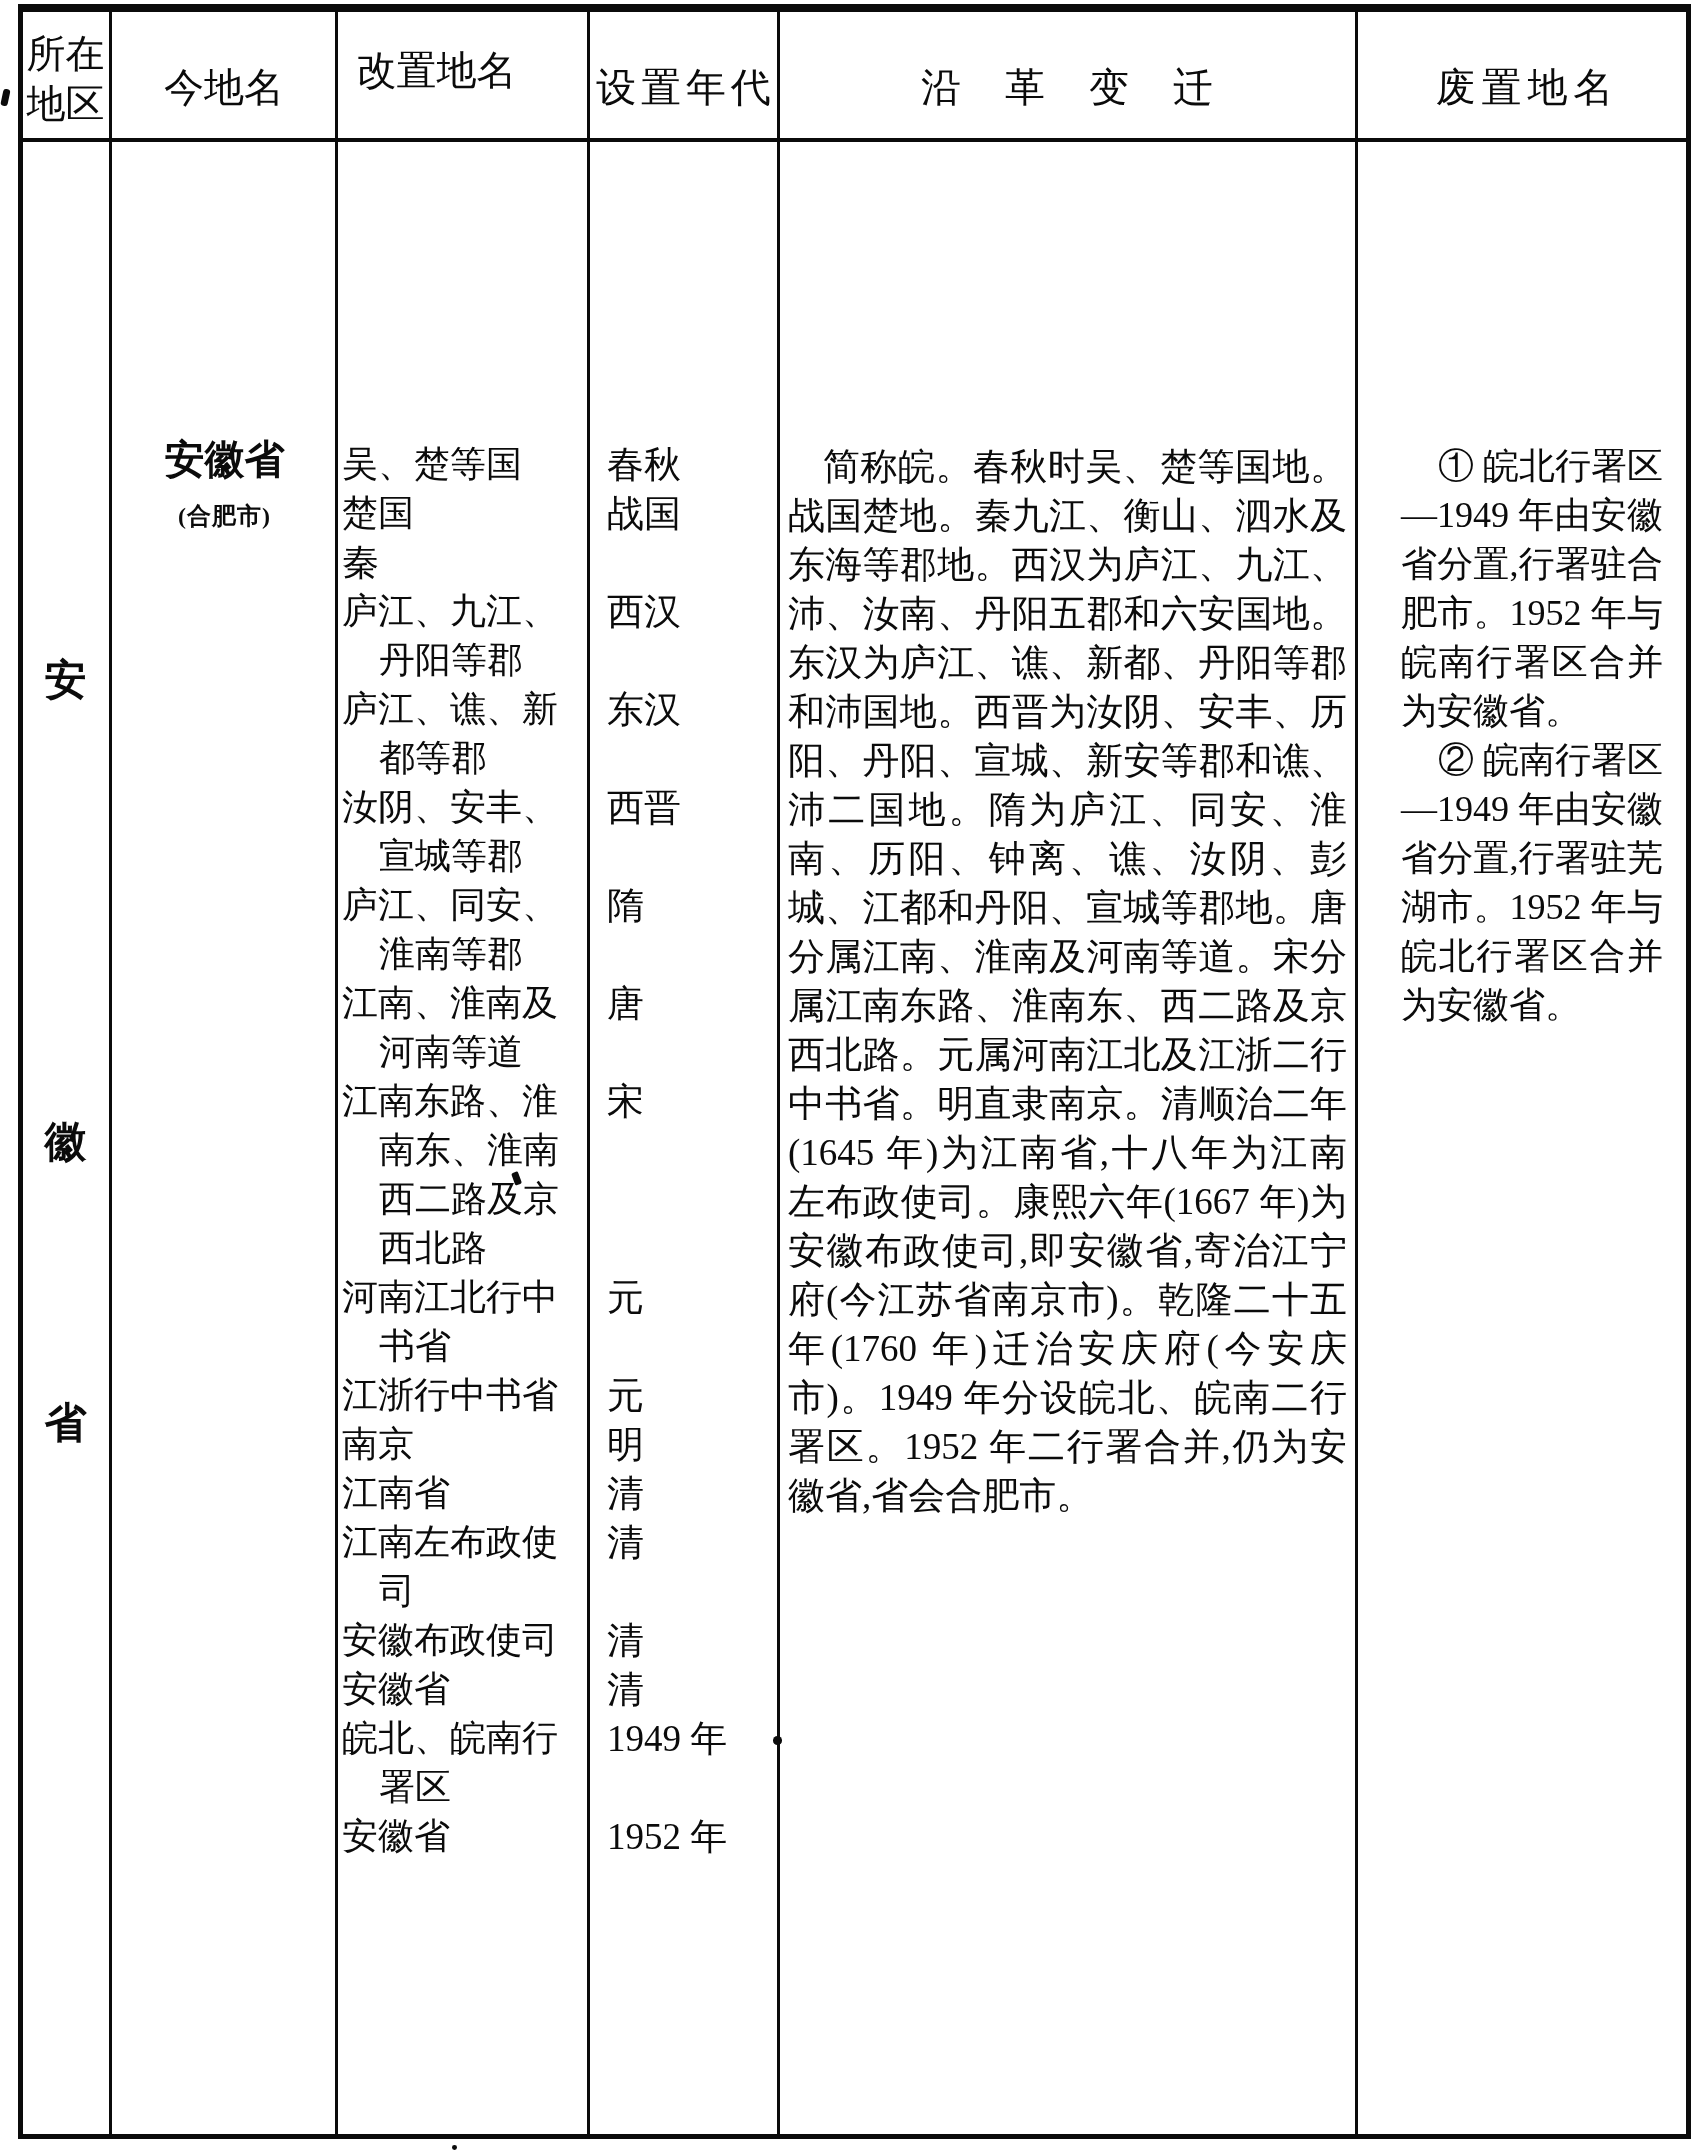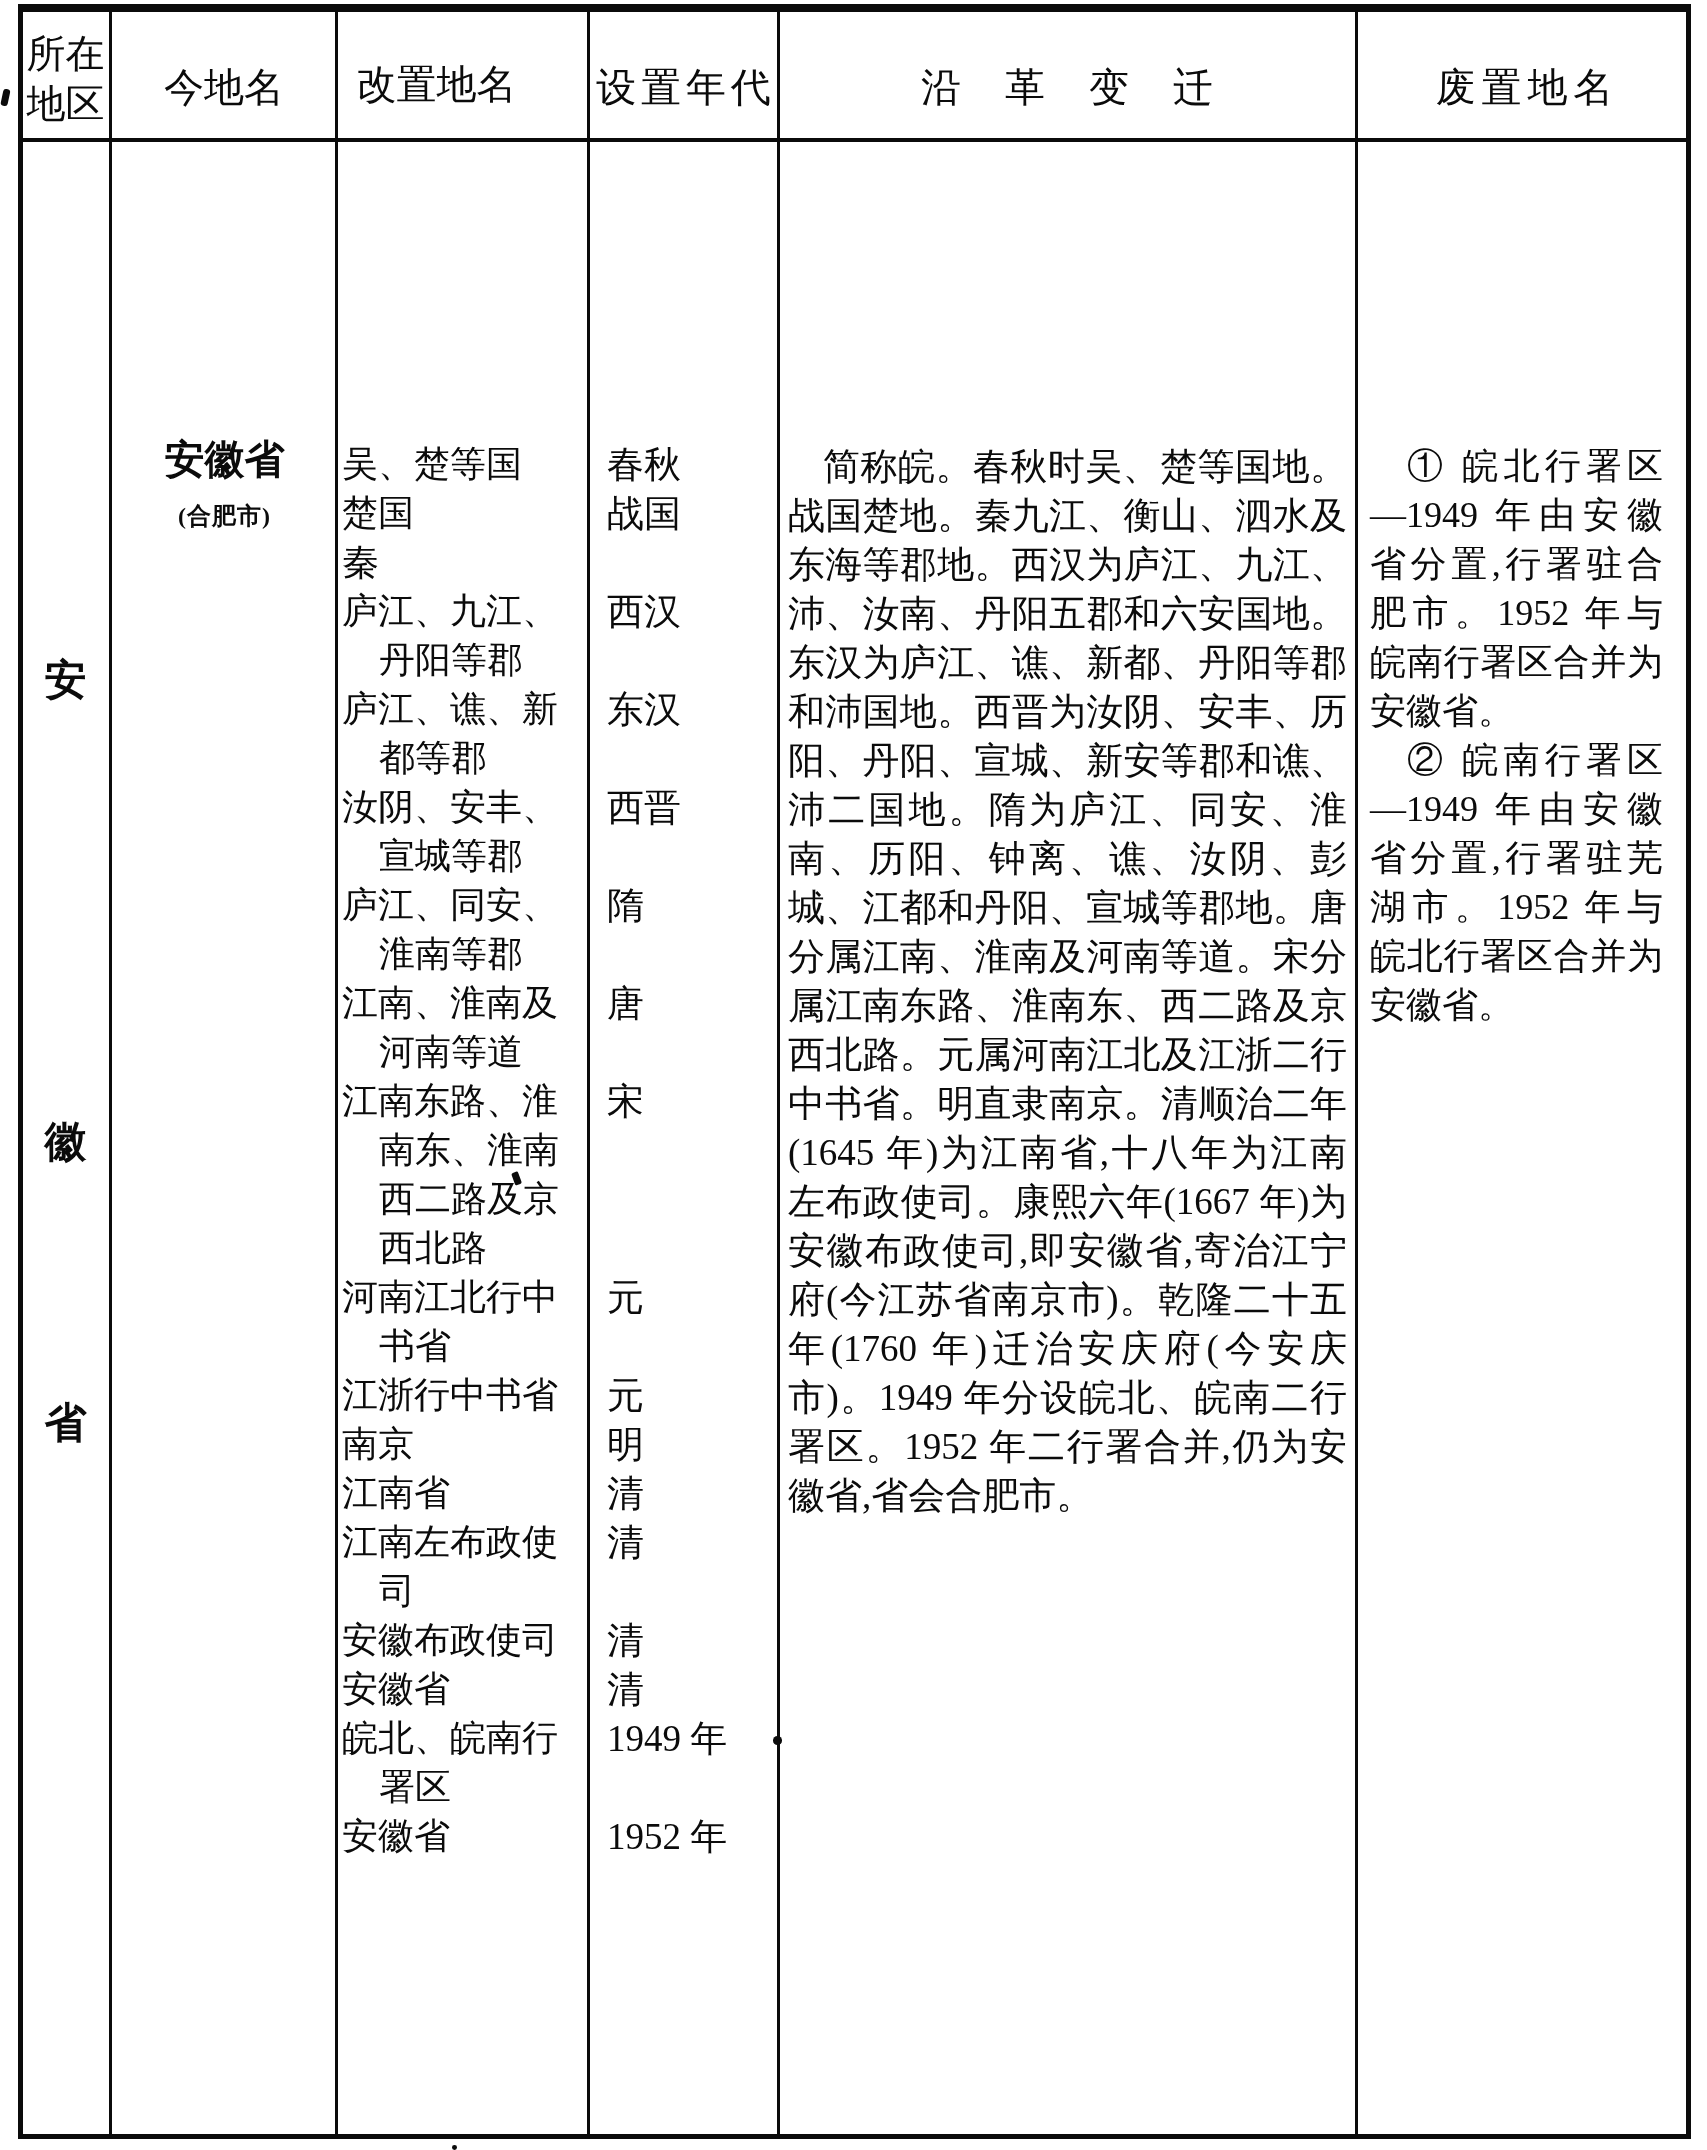--- a/index.html
+++ b/index.html
@@ -12,21 +12,21 @@
   
   .frame{position:absolute;left:17.5px;top:3.9px;width:1673px;height:2135px;
     box-sizing:border-box;border:5.8px solid #0b0b0b;border-top-width:8.7px;}
   .vline{position:absolute;top:9.7px;height:2125px;width:2.9px;background:#0b0b0b;}
   .v1{left:109px}.v2{left:335px}.v3{left:587px}.v4{left:777px}.v5{left:1355px}
   .hline{position:absolute;left:21.3px;top:138px;width:1667px;height:3.9px;background:#0b0b0b;}
   
   .th{position:absolute;font-size:40px;text-align:center;white-space:pre-line;}
   .th-region{left:23px;width:85px;top:29px;font-size:39px;line-height:50px;}
   .th-current{left:113px;width:222px;top:60px;}
-  .th-changed{left:338px;width:197px;top:57px;}
+  .th-changed{left:338px;width:197px;top:43px;}
   .th-era{left:590px;width:187px;top:60px;letter-spacing:4.9px;text-indent:4.9px;}
   .th-evolution{left:780px;width:574px;top:60px;letter-spacing:44px;text-indent:44px;}
   .th-abolished{left:1358px;width:333px;top:60px;letter-spacing:5.8px;text-indent:5.8px;}
   
   .vchar{position:absolute;left:23px;width:85px;text-align:center;
     font-size:42px;font-weight:700;}
   .vc0{top:652px}.vc1{top:1114px}.vc2{top:1395px}
   
   .current{position:absolute;left:114px;width:221px;top:436px;text-align:center;font-weight:700;}
   .current .nm{font-size:40px;line-height:47px;}
@@ -34,21 +34,21 @@
   
   .entries{position:absolute;left:342px;top:440px;width:429px;}
   .entry{display:grid;grid-template-columns:241px 1fr;column-gap:24px;}
   .entry-name{font-size:36px;line-height:49px;padding-left:37px;text-indent:-37px;}
   .entry-era{font-size:37px;line-height:49px;white-space:nowrap;}
   
   .evolution{position:absolute;left:788px;top:442px;width:559px;
     font-size:37px;line-height:49px;text-align:justify;text-indent:35px;}
   
   .notes{position:absolute;left:1370px;top:442px;width:293px;}
-  .note{font-size:36px;line-height:49px;text-align:justify;text-indent:37px;}
+  .note{font-size:36px;line-height:49px;text-align:justify;text-indent:37px;margin-left:31px;}
   
   .spk{position:absolute;background:#0b0b0b;}
   .a1{left:1.9px;top:89px;width:6.8px;height:16.5px;border-radius:2.9px;transform:rotate(12deg);}
   .a2{left:773px;top:1736px;width:8.7px;height:8.7px;border-radius:50%;}
   .a3{left:513px;top:1172px;width:6.8px;height:12.6px;border-radius:1.9px;transform:rotate(-20deg);}
   .a4{left:452px;top:2145px;width:4.9px;height:4.9px;border-radius:50%;}
 </style>
 </head>
 <body>
 

